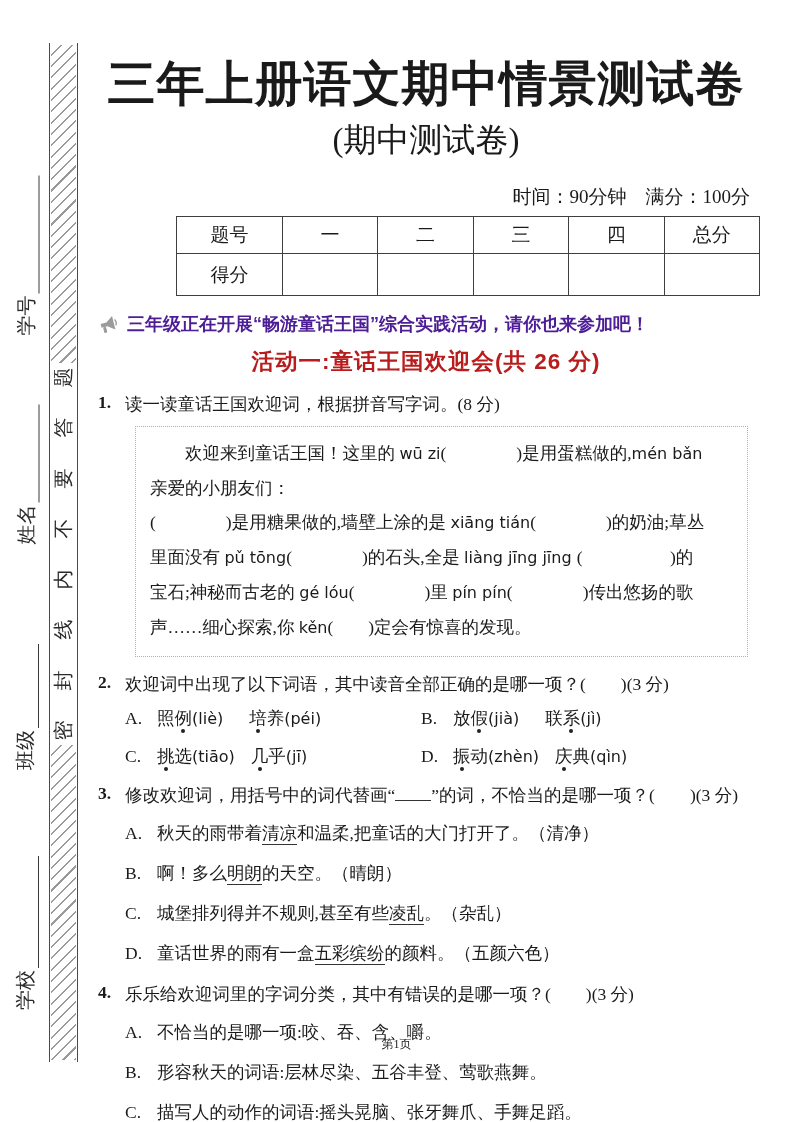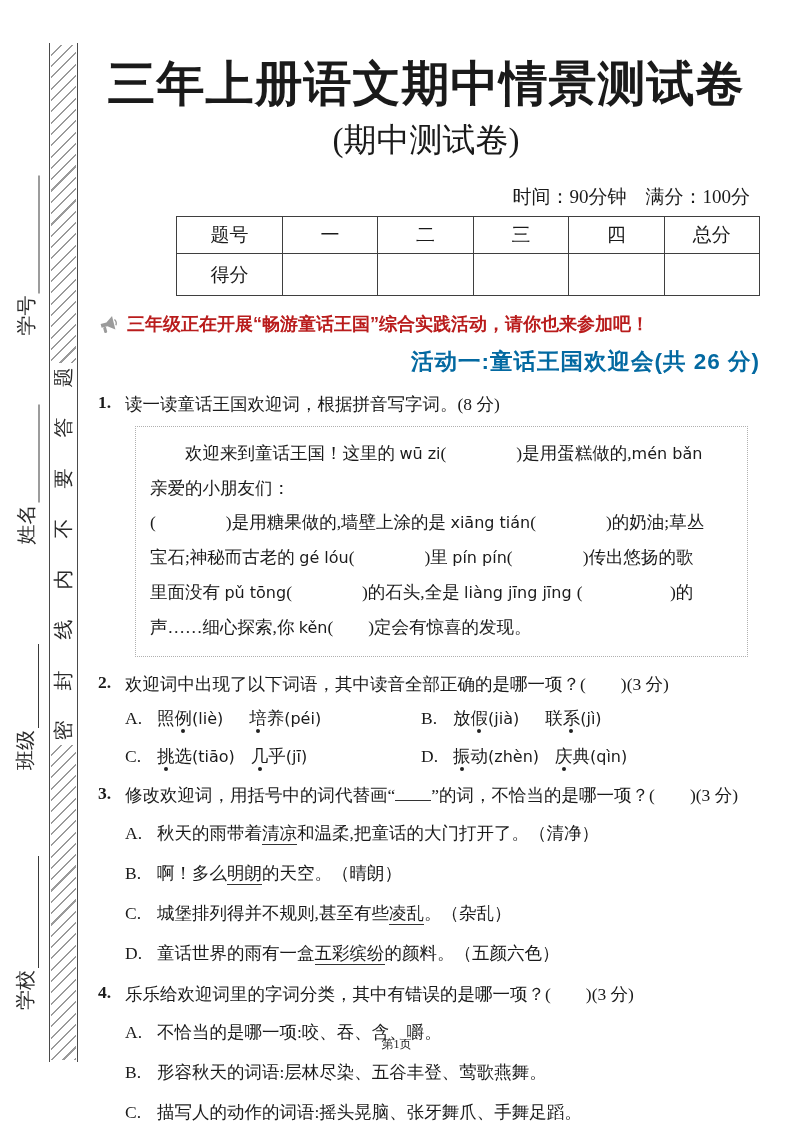--- a/index.html
+++ b/index.html
@@ -36,24 +36,24 @@
   .title { font-size:48px; font-weight:bold; text-align:center; letter-spacing:1px; line-height:1.25; white-space:nowrap; }
   .subtitle { font-size:33px; text-align:center; margin-top:4px; }
   .meta { font-size:19px; text-align:right; padding-right:10px; margin-top:21px; }
 
   table.score { border-collapse:collapse; margin-top:6px; margin-left:84px; table-layout:fixed; }
   table.score td { border:1.5px solid #3f3f3f; text-align:center; font-size:19px; }
   table.score tr.hd td { height:37px; }
   table.score tr.sc td { height:42px; }
 
   .intro { display:flex; align-items:center; gap:8px; margin-top:16px; padding-left:6px;
-           font-family:"Liberation Sans", sans-serif; font-weight:600; font-size:18px; color:#b91c1c; }
+           font-family:"Liberation Sans", sans-serif; font-weight:600; font-size:18px; color:#4c1d95; }
   .intro svg { flex:0 0 auto; }
-  .section-title { text-align:right; margin-top:10px; font-family:"Liberation Sans", sans-serif;
-                   font-weight:700; font-size:22.5px; color:#0369a1; letter-spacing:1px; }
+  .section-title { text-align:center; margin-top:10px; font-family:"Liberation Sans", sans-serif;
+                   font-weight:700; font-size:22.5px; color:#b91c1c; letter-spacing:1px; }
 
   .qstem { margin-top:15px; font-size:17.5px; display:flex; }
   .qstem .qno { font-weight:bold; width:33px; flex:0 0 auto; padding-left:6px; }
   .qstem .qtext { flex:1; }
   .py { font-family:"DejaVu Sans", sans-serif; font-size:16px; }
 
   .passage-box { margin:10px 12px 0 43px; border:1.5px dotted #b0b0b0; padding:9px 14px 11px 14px;
                  font-size:17.5px; line-height:34px; }
   .pline.indent { text-indent:2em; }
 
@@ -157,22 +157,22 @@
 
     <div class="qstem">
       <span class="qno">1.</span>
       <span class="qtext">读一读童话王国欢迎词，根据拼音写字词。(8 分)</span>
     </div>
 
     <div class="passage-box">
       <div class="pline indent"><span>欢迎来到童话王国！这里的 </span><span class="py">wū zi</span><span>(　　　　)是用蛋糕做的,</span><span class="py">mén bǎn</span></div>
       <div class="pline">亲爱的小朋友们：</div>
       <div class="pline"><span>(　　　　)是用糖果做的,墙壁上涂的是 </span><span class="py">xiāng tián</span><span>(　　　　)的奶油;草丛</span></div>
+      <div class="pline"><span>里面没有 </span><span class="py">pǔ tōng</span><span>(　　　　)的石头,全是 </span><span class="py">liàng jīng jīng </span><span>(　　　　　)的</span></div>
       <div class="pline"><span>宝石;神秘而古老的 </span><span class="py">gé lóu</span><span>(　　　　)里 </span><span class="py">pín pín</span><span>(　　　　)传出悠扬的歌</span></div>
-      <div class="pline"><span>里面没有 </span><span class="py">pǔ tōng</span><span>(　　　　)的石头,全是 </span><span class="py">liàng jīng jīng </span><span>(　　　　　)的</span></div>
       <div class="pline"><span>声……细心探索,你 </span><span class="py">kěn</span><span>(　　)定会有惊喜的发现。</span></div>
     </div>
 
     <div class="qstem">
       <span class="qno">2.</span>
       <span class="qtext">欢迎词中出现了以下词语，其中读音全部正确的是哪一项？(　　)(3 分)</span>
     </div>
     <div class="opts2">
       <div class="opt">
         <span class="letter">A.</span>

